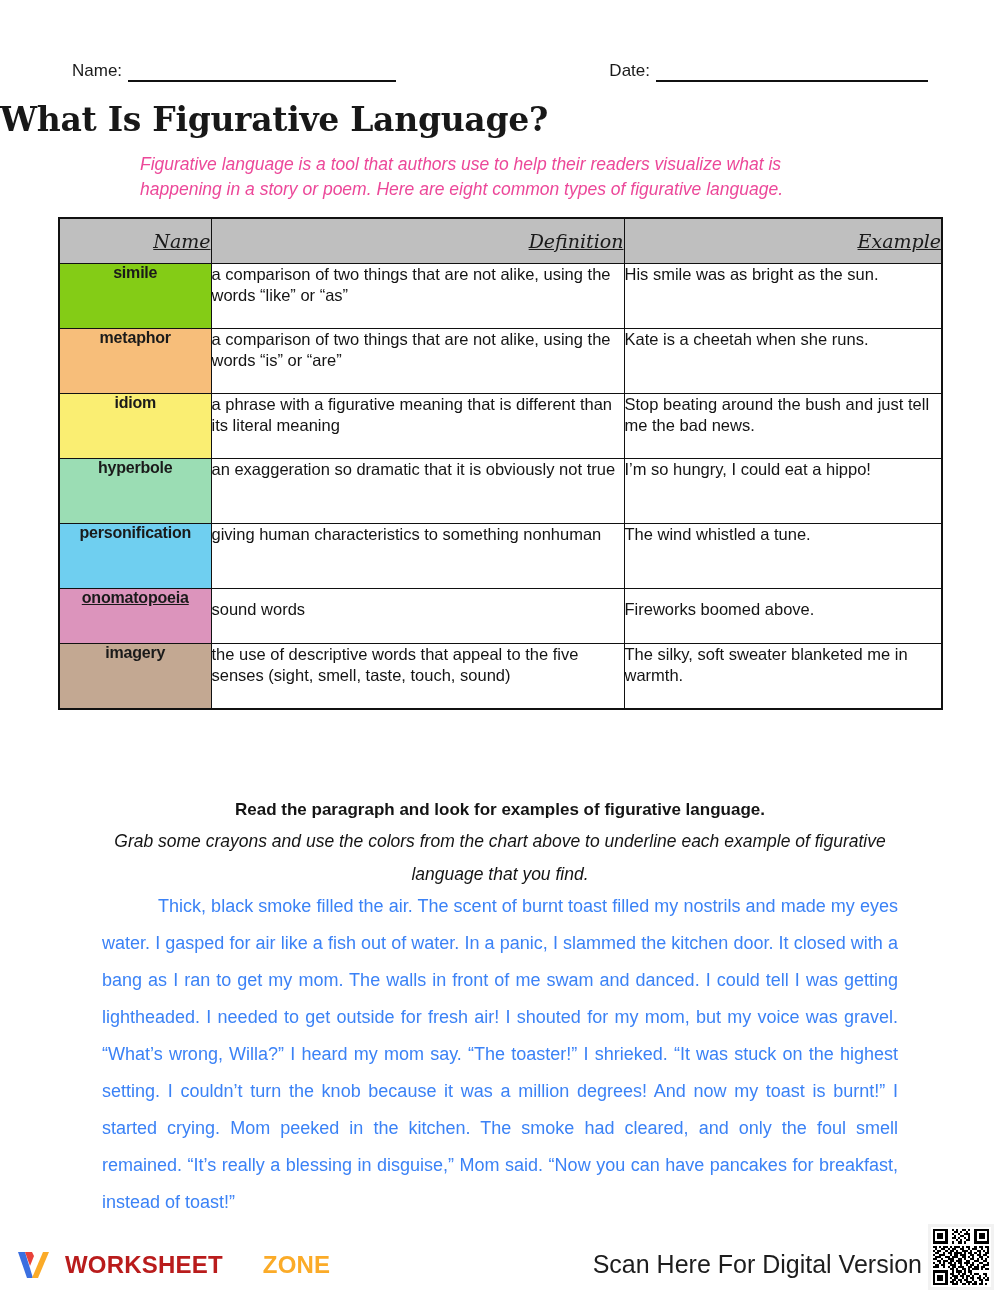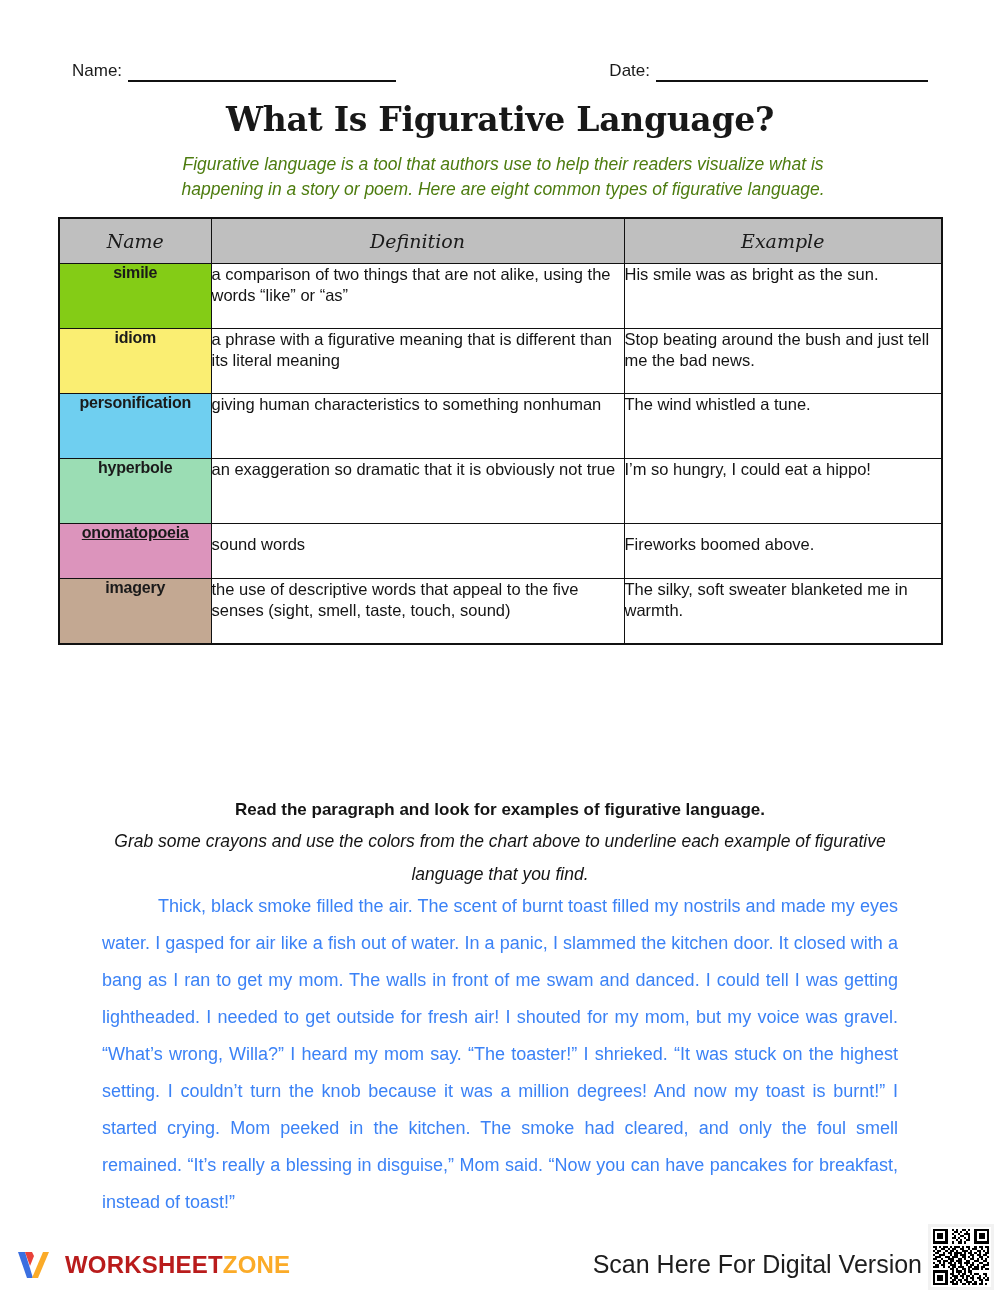--- a/index.html
+++ b/index.html
@@ -42,39 +42,38 @@
   .nd-rule.name { width: 268px; }
   .nd-rule.date { width: 272px; }
   .nd-spacer { flex: 1; }
 
   
   .title {
     position: absolute;
     top: 100px;
     left: 0;
     width: 1000px;
-    text-align: center;
     font-family: "DejaVu Serif", serif;
     font-weight: bold;
     font-size: 33px;
     letter-spacing: -0.3px;
     color: #181818;
   }
 
   
   .intro {
     position: absolute;
     top: 152px;
     left: 140px;
     width: 726px;
     font-size: 17.5px;
     line-height: 25px;
     font-style: italic;
-    text-align: center;
-    color: #4d7c0f;
+    text-align: left;
+    color: #ec4899;
   }
 
   
   .fl-table {
     position: absolute;
     top: 217px;
     left: 58px;
     width: 883px;
     border-collapse: collapse;
     table-layout: fixed;
@@ -86,26 +85,27 @@
 
   .fl-table th, .fl-table td {
     border: 1.6px solid #111;
     vertical-align: top;
     padding: 0;
   }
   .fl-table thead th {
     background: #bfbfbf;
     height: 44px;
     vertical-align: middle;
-    text-align: center;
+    text-align: right;
     font-family: "DejaVu Serif", serif;
     font-style: italic;
     font-weight: normal;
     font-size: 19px;
     color: #1a1a1a;
+    text-decoration: underline;
   }
   .cell-name {
     text-align: center;
     vertical-align: middle;
     font-size: 16px;
     font-weight: bold;
     color: #1a1a1a;
     letter-spacing: -0.2px;
   }
   .cell-text {
@@ -171,21 +171,21 @@
     height: 34px;
   }
   .logo-mark { width: 40px; height: 32px; margin-right: 9px; }
   .logo-text {
     font-size: 24px;
     font-weight: bold;
     letter-spacing: 0.2px;
     line-height: 32px;
   }
   .logo-text .ws { color: #b91c1c; }
-  .logo-text .zn { color: #fbab28; }
+  .logo-text .zn { color: #fbab28; margin-left: 40px; }
 
   .scan {
     position: absolute;
     right: 78px;
     bottom: 14px;
     font-size: 25px;
     line-height: 32px;
     color: #1d1d1d;
     white-space: nowrap;
   }
@@ -232,33 +232,38 @@
       <th>Example</th>
     </tr>
   </thead>
   <tbody>
     <tr class="row-tall">
       <td class="cell-name" style="background-color: #84cc16;">simile</td>
       <td class="cell-text">a comparison of two things that are not alike, using the words “like” or “as”</td>
       <td class="cell-text">His smile was as bright as the sun.</td>
     </tr>
     <tr class="row-tall">
+      <td class="cell-name" style="background-color: rgb(247, 190, 122);">metaphor</td>
+      <td class="cell-text">a comparison of two things that are not alike, using the words “is” or “are”</td>
+      <td class="cell-text">Kate is a cheetah when she runs.</td>
+    </tr>
+    <tr class="row-tall">
       <td class="cell-name" style="background-color: rgb(250, 238, 114);">idiom</td>
       <td class="cell-text">a phrase with a figurative meaning that is different than its literal meaning</td>
       <td class="cell-text">Stop beating around the bush and just tell me the bad news.</td>
     </tr>
     <tr class="row-tall">
+      <td class="cell-name" style="background-color: rgb(155, 221, 180);">hyperbole</td>
+      <td class="cell-text">an exaggeration so dramatic that it is obviously not true</td>
+      <td class="cell-text">I’m so hungry, I could eat a hippo!</td>
+    </tr>
+    <tr class="row-tall">
       <td class="cell-name" style="background-color: rgb(111, 207, 240);">personification</td>
       <td class="cell-text">giving human characteristics to something nonhuman</td>
       <td class="cell-text">The wind whistled a tune.</td>
-    </tr>
-    <tr class="row-tall">
-      <td class="cell-name" style="background-color: rgb(155, 221, 180);">hyperbole</td>
-      <td class="cell-text">an exaggeration so dramatic that it is obviously not true</td>
-      <td class="cell-text">I’m so hungry, I could eat a hippo!</td>
     </tr>
     <tr class="row-short">
       <td class="cell-name" style="background-color: rgb(220, 148, 188); text-decoration: underline;">onomatopoeia</td>
       <td class="cell-text">sound words</td>
       <td class="cell-text">Fireworks boomed above.</td>
     </tr>
     <tr class="row-tall">
       <td class="cell-name" style="background-color: rgb(195, 168, 146);">imagery</td>
       <td class="cell-text">the use of descriptive words that appeal to the five senses (sight, smell, taste, touch, sound)</td>
       <td class="cell-text">The silky, soft sweater blanketed me in warmth.</td>

